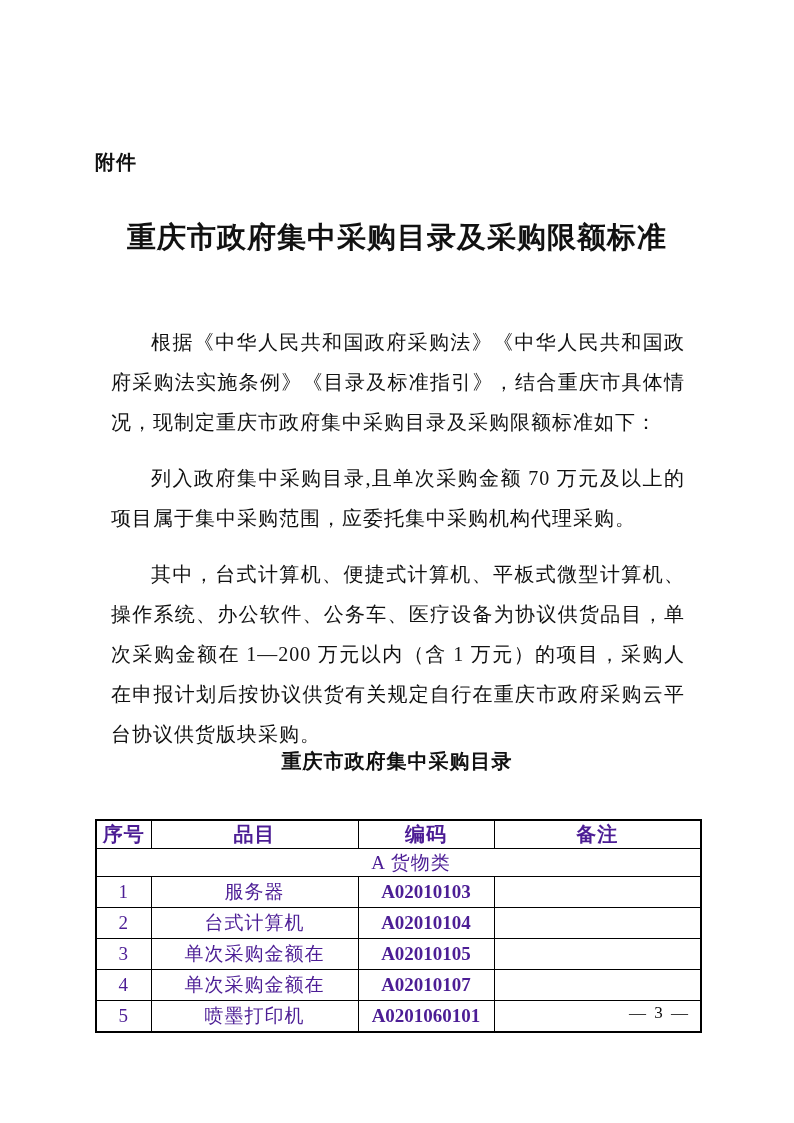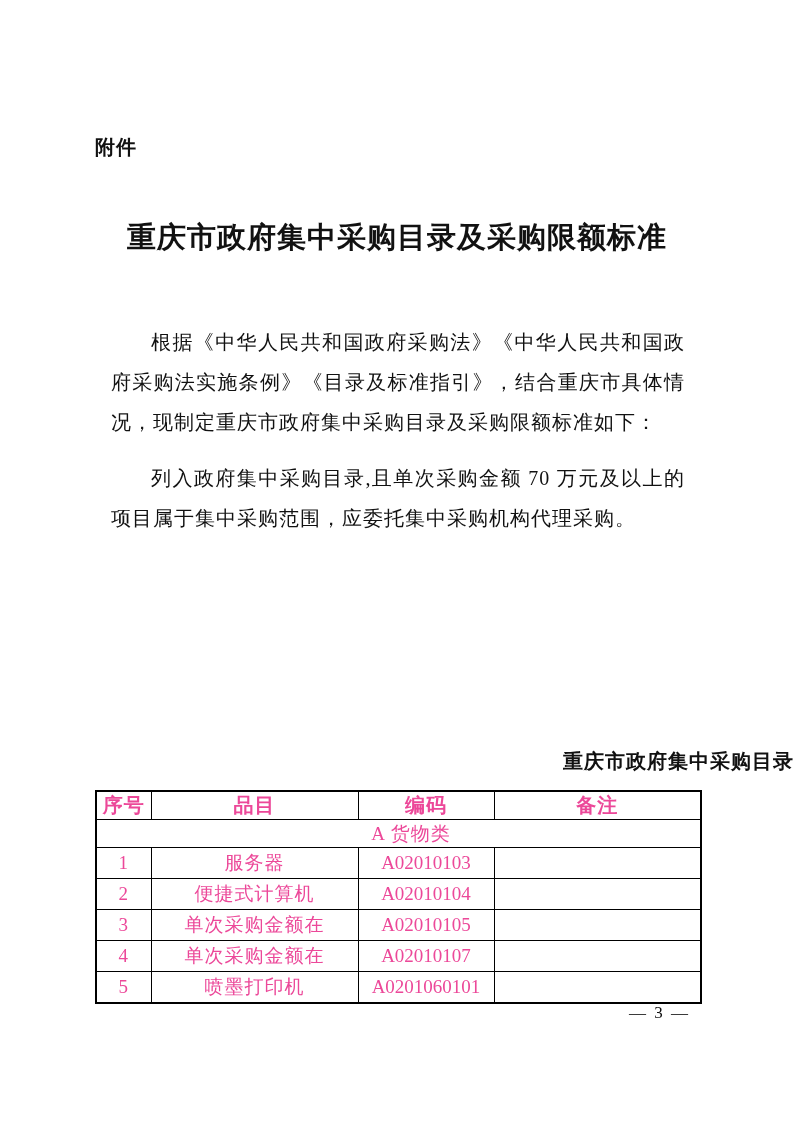--- a/index.html
+++ b/index.html
@@ -10,21 +10,21 @@
     margin: 0 auto;
     background: #ffffff;
     overflow: hidden;
     font-family: "Liberation Serif", "DejaVu Serif", serif;
     color: #111111;
   }
 
   .attachment {
     position: absolute;
     left: 95px;
-    top: 134px;
+    top: 149px;
     font-family: Liberation Sans, sans-serif;
     font-weight: bold;
     font-size: 20px;
     line-height: 26px;
     letter-spacing: 1px;
   }
 
   .doc-title {
     position: absolute;
     left: 0;
@@ -62,36 +62,36 @@
     font-size: 20px;
     line-height: 40px;
     letter-spacing: 1px;
   }
 
   .table-title {
     position: absolute;
     left: 0;
     right: 0;
     top: 749px;
-    text-align: right;
+    text-align: center;
     font-weight: bold;
     font-size: 20px;
     line-height: 25px;
     letter-spacing: 1px;
   }
 
   table.catalog-table {
     position: absolute;
     left: 95px;
-    top: 790px;
+    top: 819px;
     width: 605px;
     border-collapse: collapse;
     table-layout: fixed;
     font-size: 19px;
-    color: #ec4899;
+    color: #4c1d95;
   }
   table.catalog-table td, table.catalog-table th {
     border: 1px solid #000000;
     padding: 0;
     text-align: center;
     vertical-align: middle;
     overflow: hidden;
   }
   table.catalog-table { border: 2px solid #000000; }
   tr.head-row th {
@@ -101,21 +101,21 @@
     font-size: 20px;
     letter-spacing: 1px;
   }
   tr.cat-row td {
     height: 27px;
     font-size: 19px;
     letter-spacing: 1px;
     padding-left: 25px;
   }
   tr.data-row td { height: 30px; letter-spacing: 1px; }
-  tr.data-row td.code-cell { letter-spacing: 0; font-size: 19px; }
+  tr.data-row td.code-cell { letter-spacing: 0; font-size: 19px; font-weight: bold; }
 
   .page-number {
     position: absolute;
     top: 1003px;
     right: 104px;
     font-size: 17px;
     line-height: 20px;
     letter-spacing: 2px;
   }
 </style>
@@ -124,20 +124,21 @@
 
 <div class="page">
 
   <div class="attachment">附件</div>
 
   <h1 class="doc-title">重庆市政府集中采购目录及采购限额标准</h1>
 
   <div class="body-flow">
     <p>根据《中华人民共和国政府采购法》《中华人民共和国政府采购法实施条例》《目录及标准指引》，结合重庆市具体情况，现制定重庆市政府集中采购目录及采购限额标准如下：</p>
     <p>列入政府集中采购目录,且单次采购金额 70 万元及以上的项目属于集中采购范围，应委托集中采购机构代理采购。</p>
+    <p>其中，台式计算机、便捷式计算机、平板式微型计算机、操作系统、办公软件、公务车、医疗设备为协议供货品目，单次采购金额在 1—200 万元以内（含 1 万元）的项目，采购人在申报计划后按协议供货有关规定自行在重庆市政府采购云平台协议供货版块采购。</p>
   </div>
 
   <div class="table-title">重庆市政府集中采购目录</div>
 
   <table class="catalog-table">
     <colgroup>
       <col style="width:55px">
       <col style="width:207px">
       <col style="width:136px">
       <col style="width:207px">
@@ -153,21 +154,21 @@
         <td colspan="4">A 货物类</td>
       </tr>
       <tr class="data-row">
         <td>1</td>
         <td>服务器</td>
         <td class="code-cell">A02010103</td>
         <td></td>
       </tr>
       <tr class="data-row">
         <td>2</td>
-        <td>便捷式计算机</td>
+        <td>台式计算机</td>
         <td class="code-cell">A02010104</td>
         <td></td>
       </tr>
       <tr class="data-row">
         <td>3</td>
         <td>单次采购金额在</td>
         <td class="code-cell">A02010105</td>
         <td></td>
       </tr>
       <tr class="data-row">

